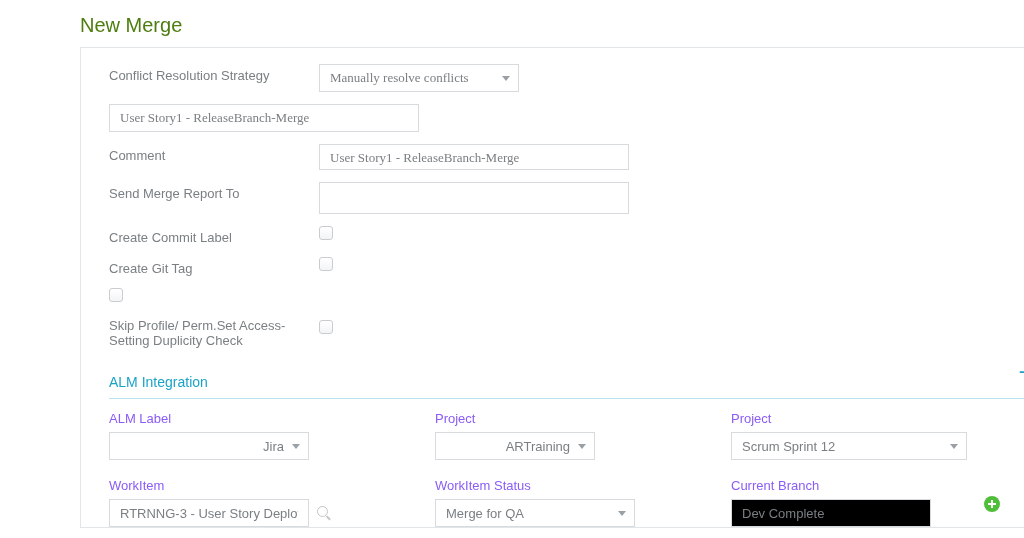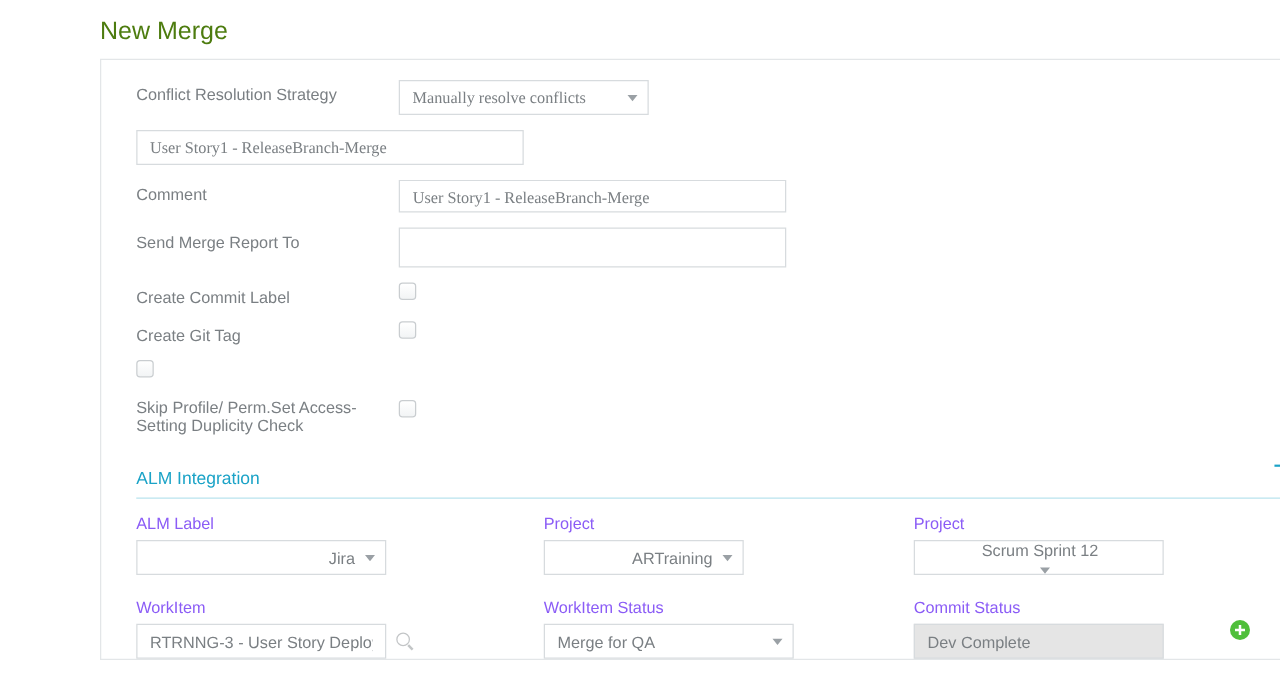--- a/index.html
+++ b/index.html
@@ -143,21 +143,21 @@
   }
   .alm-field + .alm-label { margin-top: 18px; }
 
   .readonly-input {
     border: 1px solid #d7dbde;
     height: 28px;
     font-size: 13px;
     color: #7a7f83;
     padding: 0 10px;
     font-family: inherit;
-    background: #e5e5e5;
+    background: #000000;
   }
 
   .search-icon {
     width: 14px; height: 14px;
     display: inline-block;
     position: relative;
     margin-left: 8px;
     opacity: 0.45;
   }
   .search-icon::before {
@@ -308,26 +308,26 @@
         <div class="select-like" style="width:200px;">
           <span>Merge for QA</span>
           <span class="caret"></span>
         </div>
       </div>
     </div>
 
     <div class="alm-col alm-col-3">
       <div class="alm-label">Project</div>
       <div class="alm-field">
-        <div class="select-like" style="width:200px;flex-direction:column;">
+        <div class="select-like" style="width:236px;">
           <span>Scrum Sprint 12</span>
           <span class="caret"></span>
         </div>
       </div>
-      <div class="alm-label">Commit Status</div>
+      <div class="alm-label">Current Branch</div>
       <div class="alm-field">
         <input class="readonly-input" style="width: 200px;" readonly="" value="Dev Complete">
       </div>
     </div>
 
   </div>
 
 </div>
 
 <div class="plus-badge"></div>

